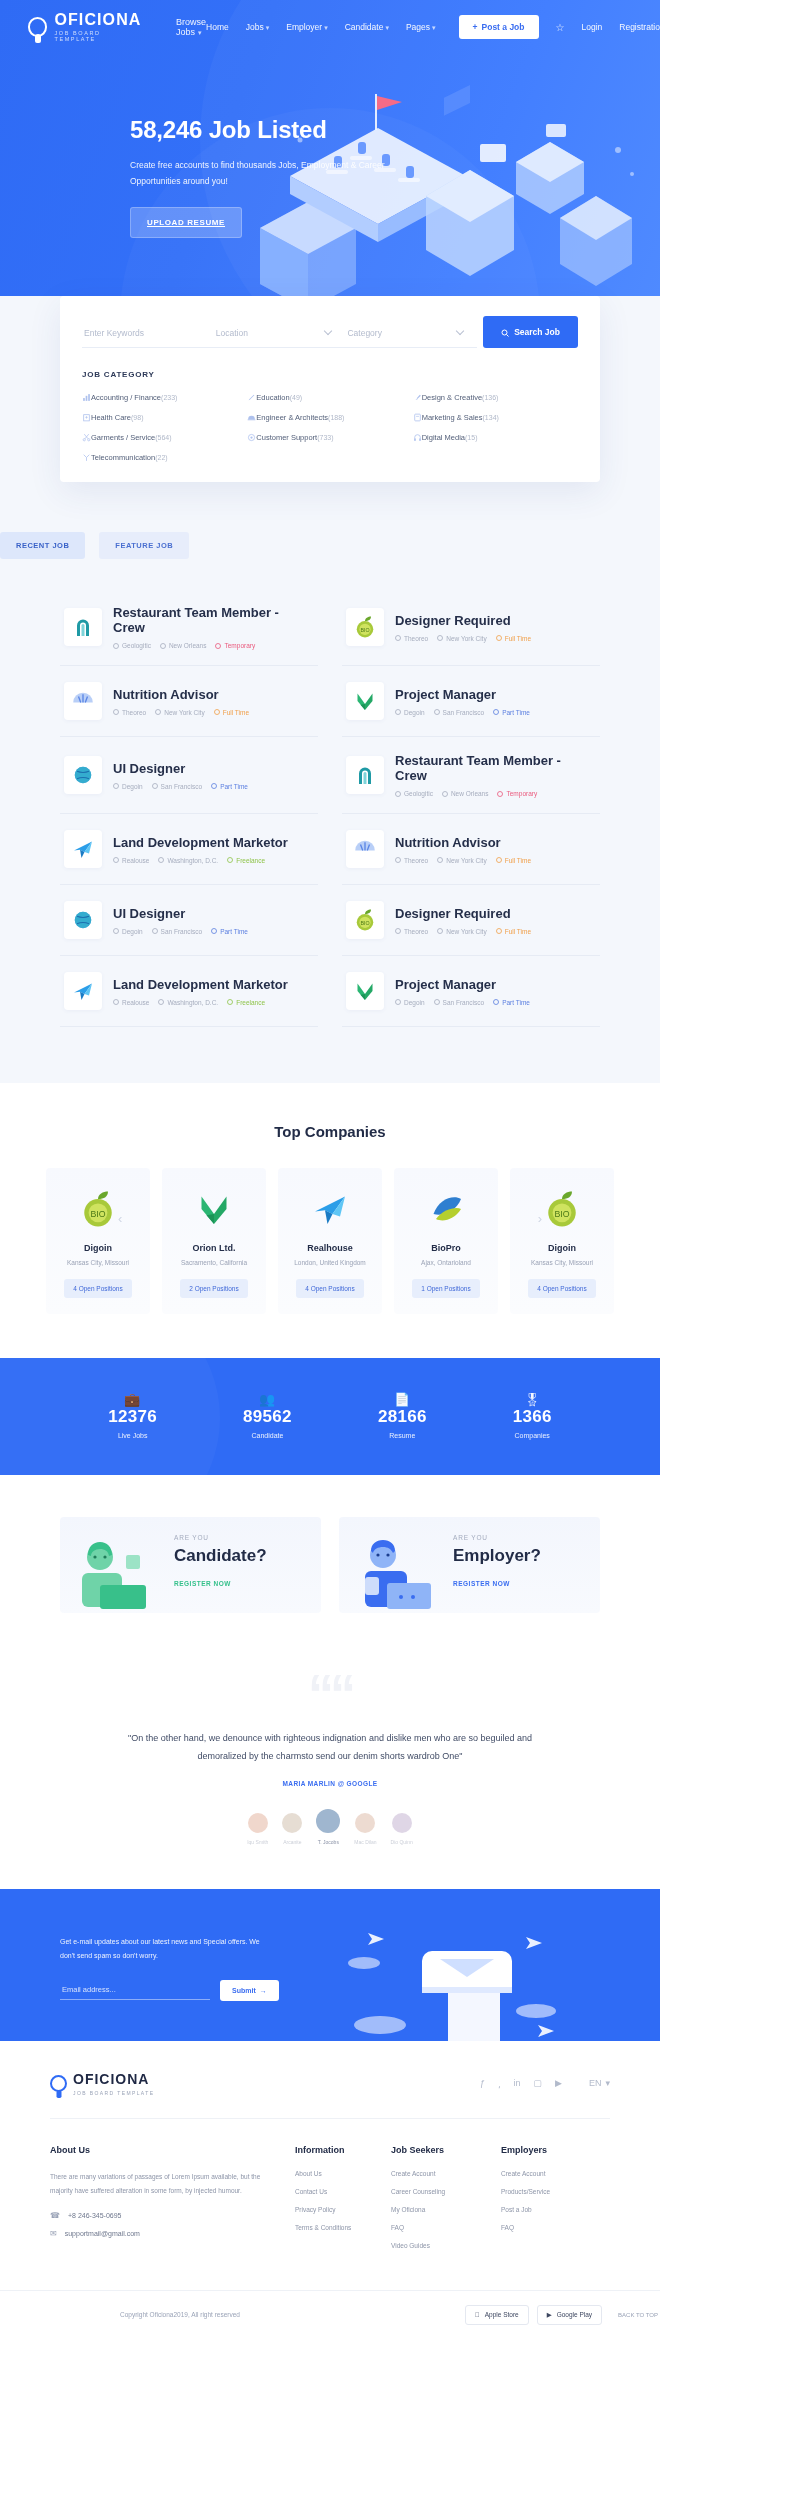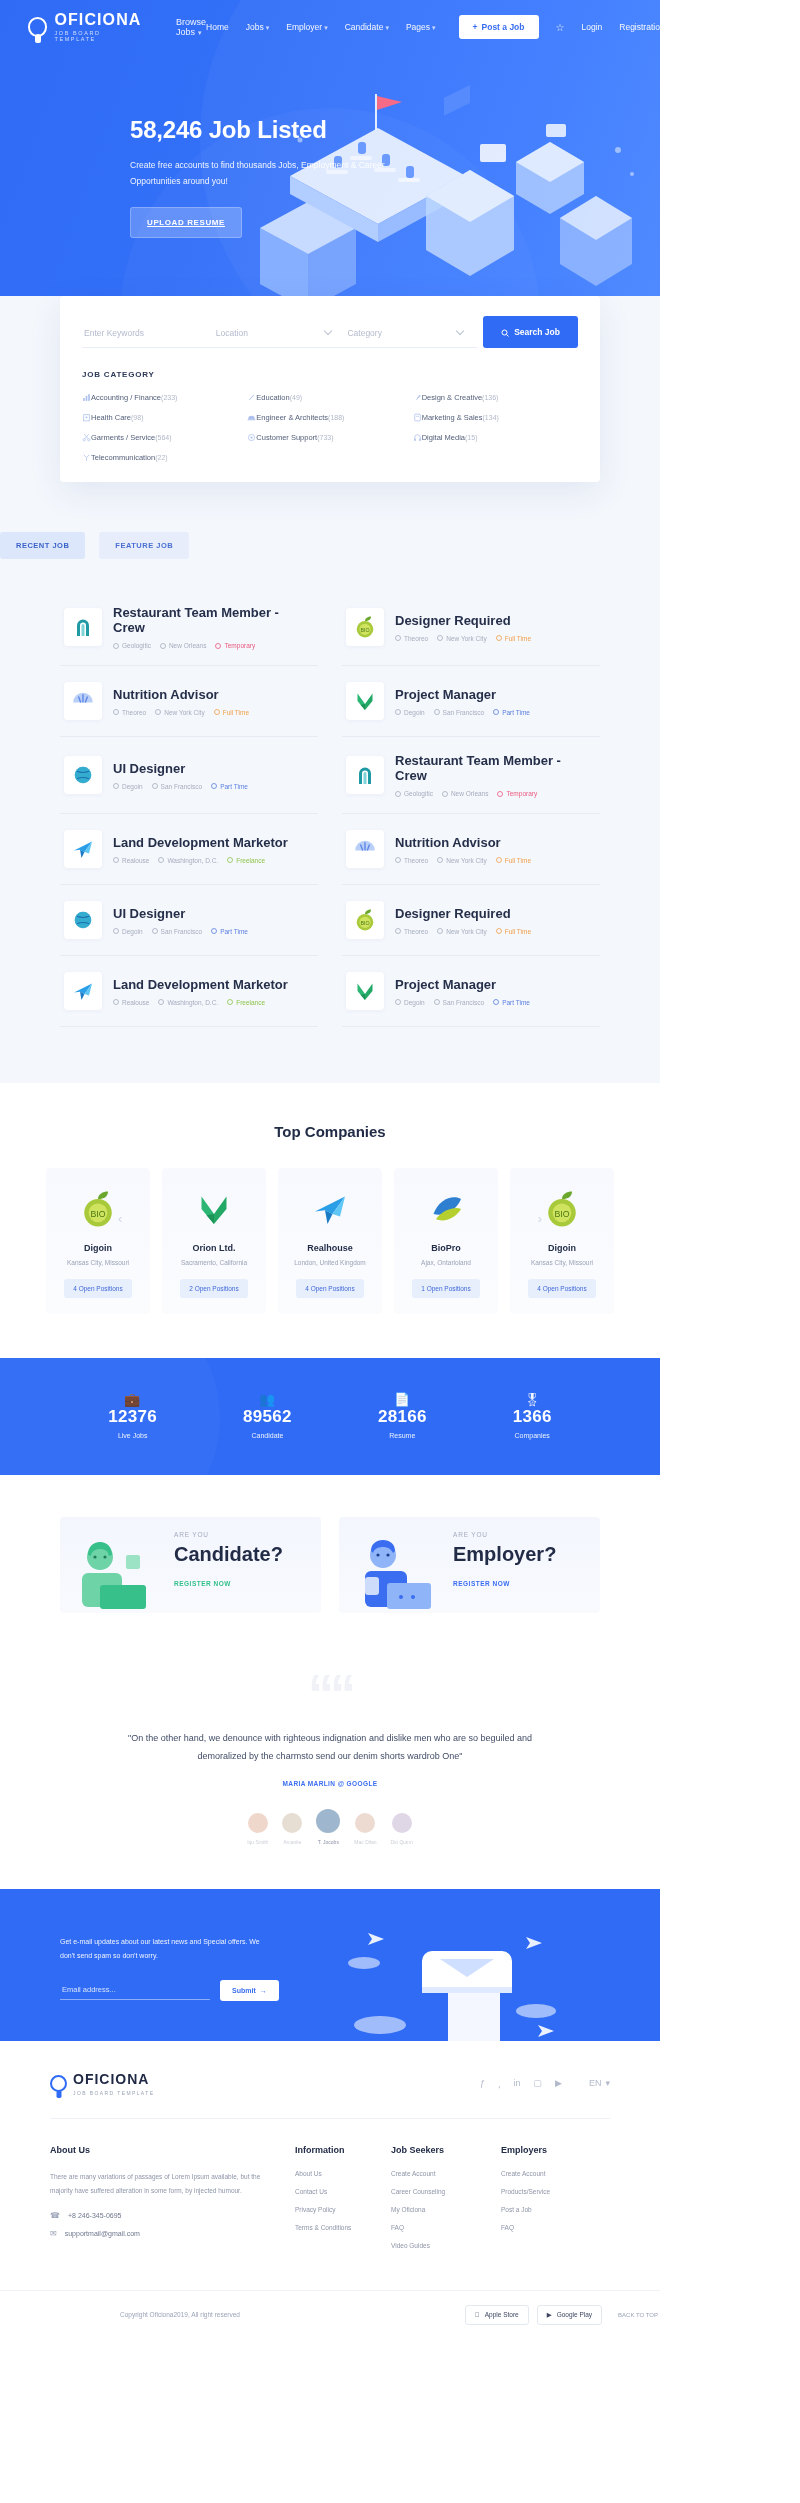--- a/index.html
+++ b/index.html
@@ -279,21 +279,21 @@
   .cta {
     flex:1; height: 96px;
     background: linear-gradient(180deg,#f3f6fd 0%, #f8fafe 100%);
     border-radius: 4px;
     display:flex; align-items:flex-end;
     position:relative; overflow:hidden;
   }
   .cta-art { width: 108px; height: 86px; flex:none; }
   .cta-body { padding: 0 0 26px 6px; }
   .cta-kicker { font-size: 6.5px; letter-spacing:.8px; color:#a3abbe; }
-  .cta-title { margin-top: 5px; font-size: 20px; font-weight:bold; color:#222c47; }
+  .cta-title { margin-top: 5px; font-size: 17px; font-weight:bold; color:#222c47; }
   .cta-link { margin-top: 14px; font-size: 6.5px; font-weight:bold; letter-spacing:.5px; }
   .cta-link.g { color:#35c08b; }
   .cta-link.b { color:#3a6df0; }
 
   
   .testi { background:#fff; padding: 26px 0 44px; text-align:center; position:relative;}
   .quote-mark { font-size: 52px; color:#f0f2f7; font-weight:bold; letter-spacing:-4px; line-height:.8; }
   .testi-text {
     margin: 14px auto 0;
     width: 430px;

